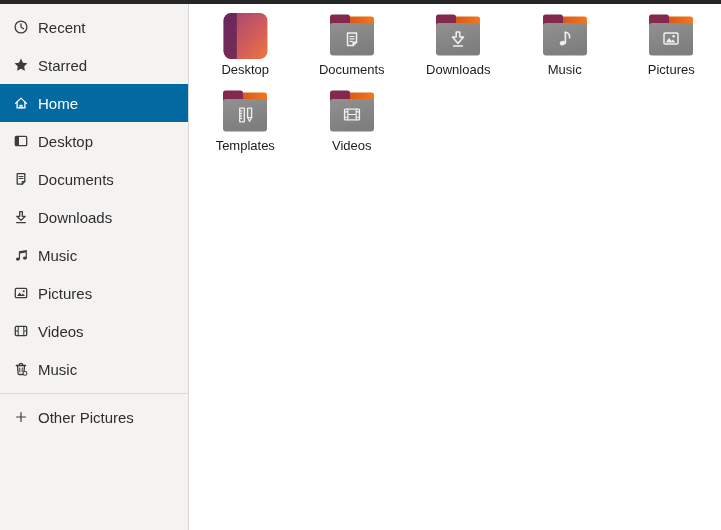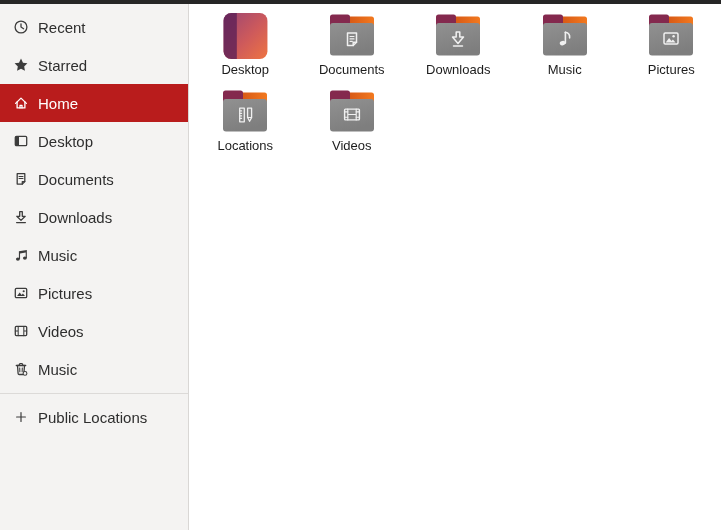--- a/index.html
+++ b/index.html
@@ -6,21 +6,21 @@
   html,body { width:721px; height:530px; overflow:hidden; background:#fff;
               font-family:"Liberation Sans", sans-serif; }
   .top-edge { position:absolute; left:0; top:0; width:721px; height:4px; background:#262626; }
 
   
   .sidebar { position:absolute; left:0; top:4px; width:189px; height:526px;
              background:#F4F3F2; border-right:1px solid #D9D7D5; padding-top:4px; }
   .srow { height:38px; display:flex; align-items:center; padding-left:13px; cursor:default; }
   .srow .sico { width:16px; height:16px; margin-right:9px; flex:0 0 16px; display:block; }
   .srow .slabel { font-size:15px; color:#2E2E2E; }
-  .srow.selected { background:#b91c1c; }
+  .srow.selected { background:#0369a1; }
   .srow.selected .slabel { color:#FFFFFF; }
   .sicon-stroke { stroke:#3C3C3C; stroke-width:1.3; fill:none;
                   stroke-linecap:round; stroke-linejoin:round; }
   .srow.selected .sicon-stroke { stroke:#FFFFFF; }
   .sicon-fill { fill:#3C3C3C; }
   .sep { height:1px; background:#DCDAD8; margin:5px 0 4px; }
 
   
   .content { position:absolute; left:190px; top:4px; width:531px; height:526px; background:#fff; }
   .grid { position:absolute; left:2px; top:0; display:grid;
@@ -147,21 +147,21 @@
     </svg>
     <span class="slabel">Music</span>
   </div>
 
   <div class="sep"></div>
 
   <div class="srow">
     <svg class="sico" viewBox="0 0 16 16">
       <path class="sicon-stroke" style="stroke-width:1.2" d="M8 3.6 V12.4 M3.6 8 h8.8"></path>
     </svg>
-    <span class="slabel">Public Locations</span>
+    <span class="slabel">Other Pictures</span>
   </div>
 </nav>
 
 <main class="content">
   <div class="grid">
 
     <div class="cell">
       <div class="iconbox">
         <svg width="49" height="49" viewBox="0 0 48 48">
           <rect x="2.5" y="2" width="43" height="45" rx="7.5" fill="url(#gDesk)"></rect>
@@ -233,21 +233,21 @@
         <svg width="50" height="47" viewBox="0 0 50 46">
           <rect x="3" y="4" width="44" height="16" rx="2.5" fill="url(#gFlap)"></rect>
           <path d="M3 20 V4.5 a2.5 2.5 0 0 1 2.5 -2.5 h15 a2.5 2.5 0 0 1 2.5 2.5 V20 z" fill="#84294E"></path>
           <rect x="3" y="10.5" width="44" height="32.5" rx="3" fill="url(#gBody)"></rect>
           <rect class="emb" style="stroke-width:1.3" x="19.7" y="19.7" width="4.6" height="13.6"></rect>
           <path class="emb-thin" d="M19.7 22.4 h1.9 M19.7 24.9 h1.9 M19.7 27.4 h1.9 M19.7 29.9 h1.9"></path>
           <path class="emb" style="stroke-width:1.3" d="M27.6 19.7 h4 v9.3 l-2 3.8 -2 -3.8 z"></path>
           <path class="emb-thin" d="M27.6 29 h4"></path>
         </svg>
       </div>
-      <div class="flabel">Locations</div>
+      <div class="flabel">Templates</div>
     </div>
 
     <div class="cell">
       <div class="iconbox">
         <svg width="50" height="47" viewBox="0 0 50 46">
           <rect x="3" y="4" width="44" height="16" rx="2.5" fill="url(#gFlap)"></rect>
           <path d="M3 20 V4.5 a2.5 2.5 0 0 1 2.5 -2.5 h15 a2.5 2.5 0 0 1 2.5 2.5 V20 z" fill="#84294E"></path>
           <rect x="3" y="10.5" width="44" height="32.5" rx="3" fill="url(#gBody)"></rect>
           <rect class="emb" style="stroke-width:1.4" x="17.6" y="20.6" width="14.8" height="10.8" rx="0.8"></rect>
           <path class="emb-thin" d="M20.8 20.6 V31.4 M29.2 20.6 V31.4 M20.8 26 h8.4"></path>

